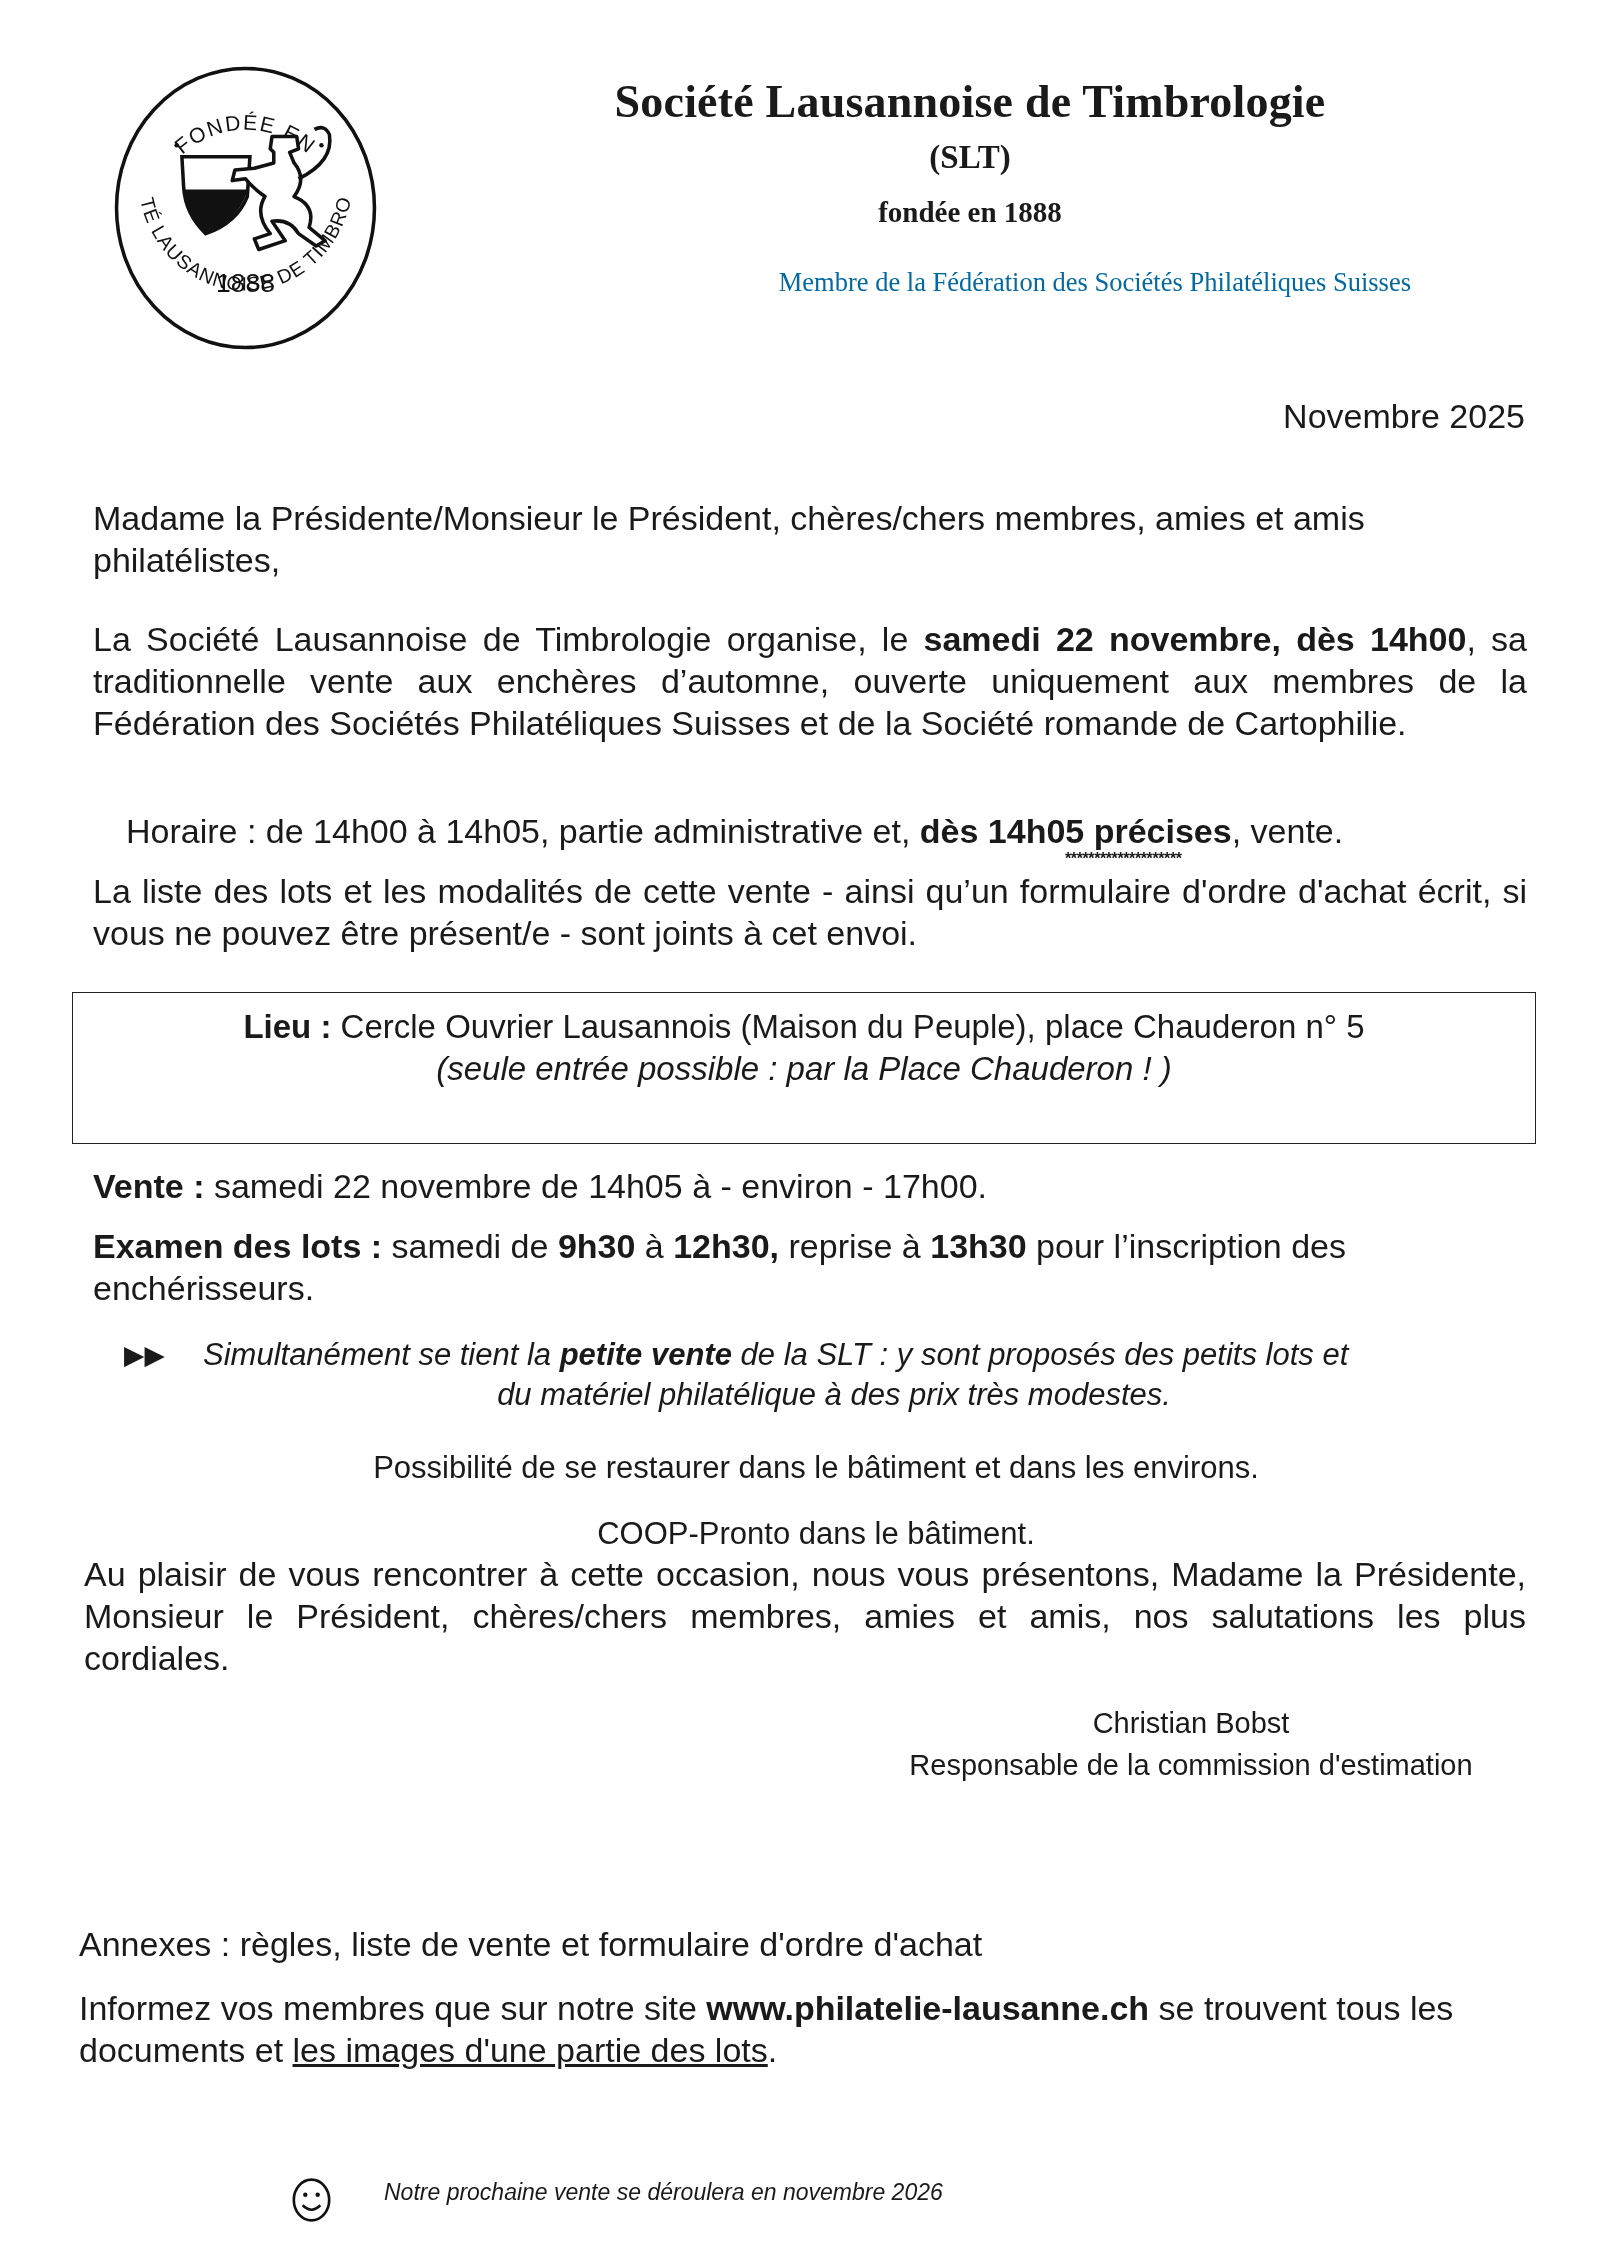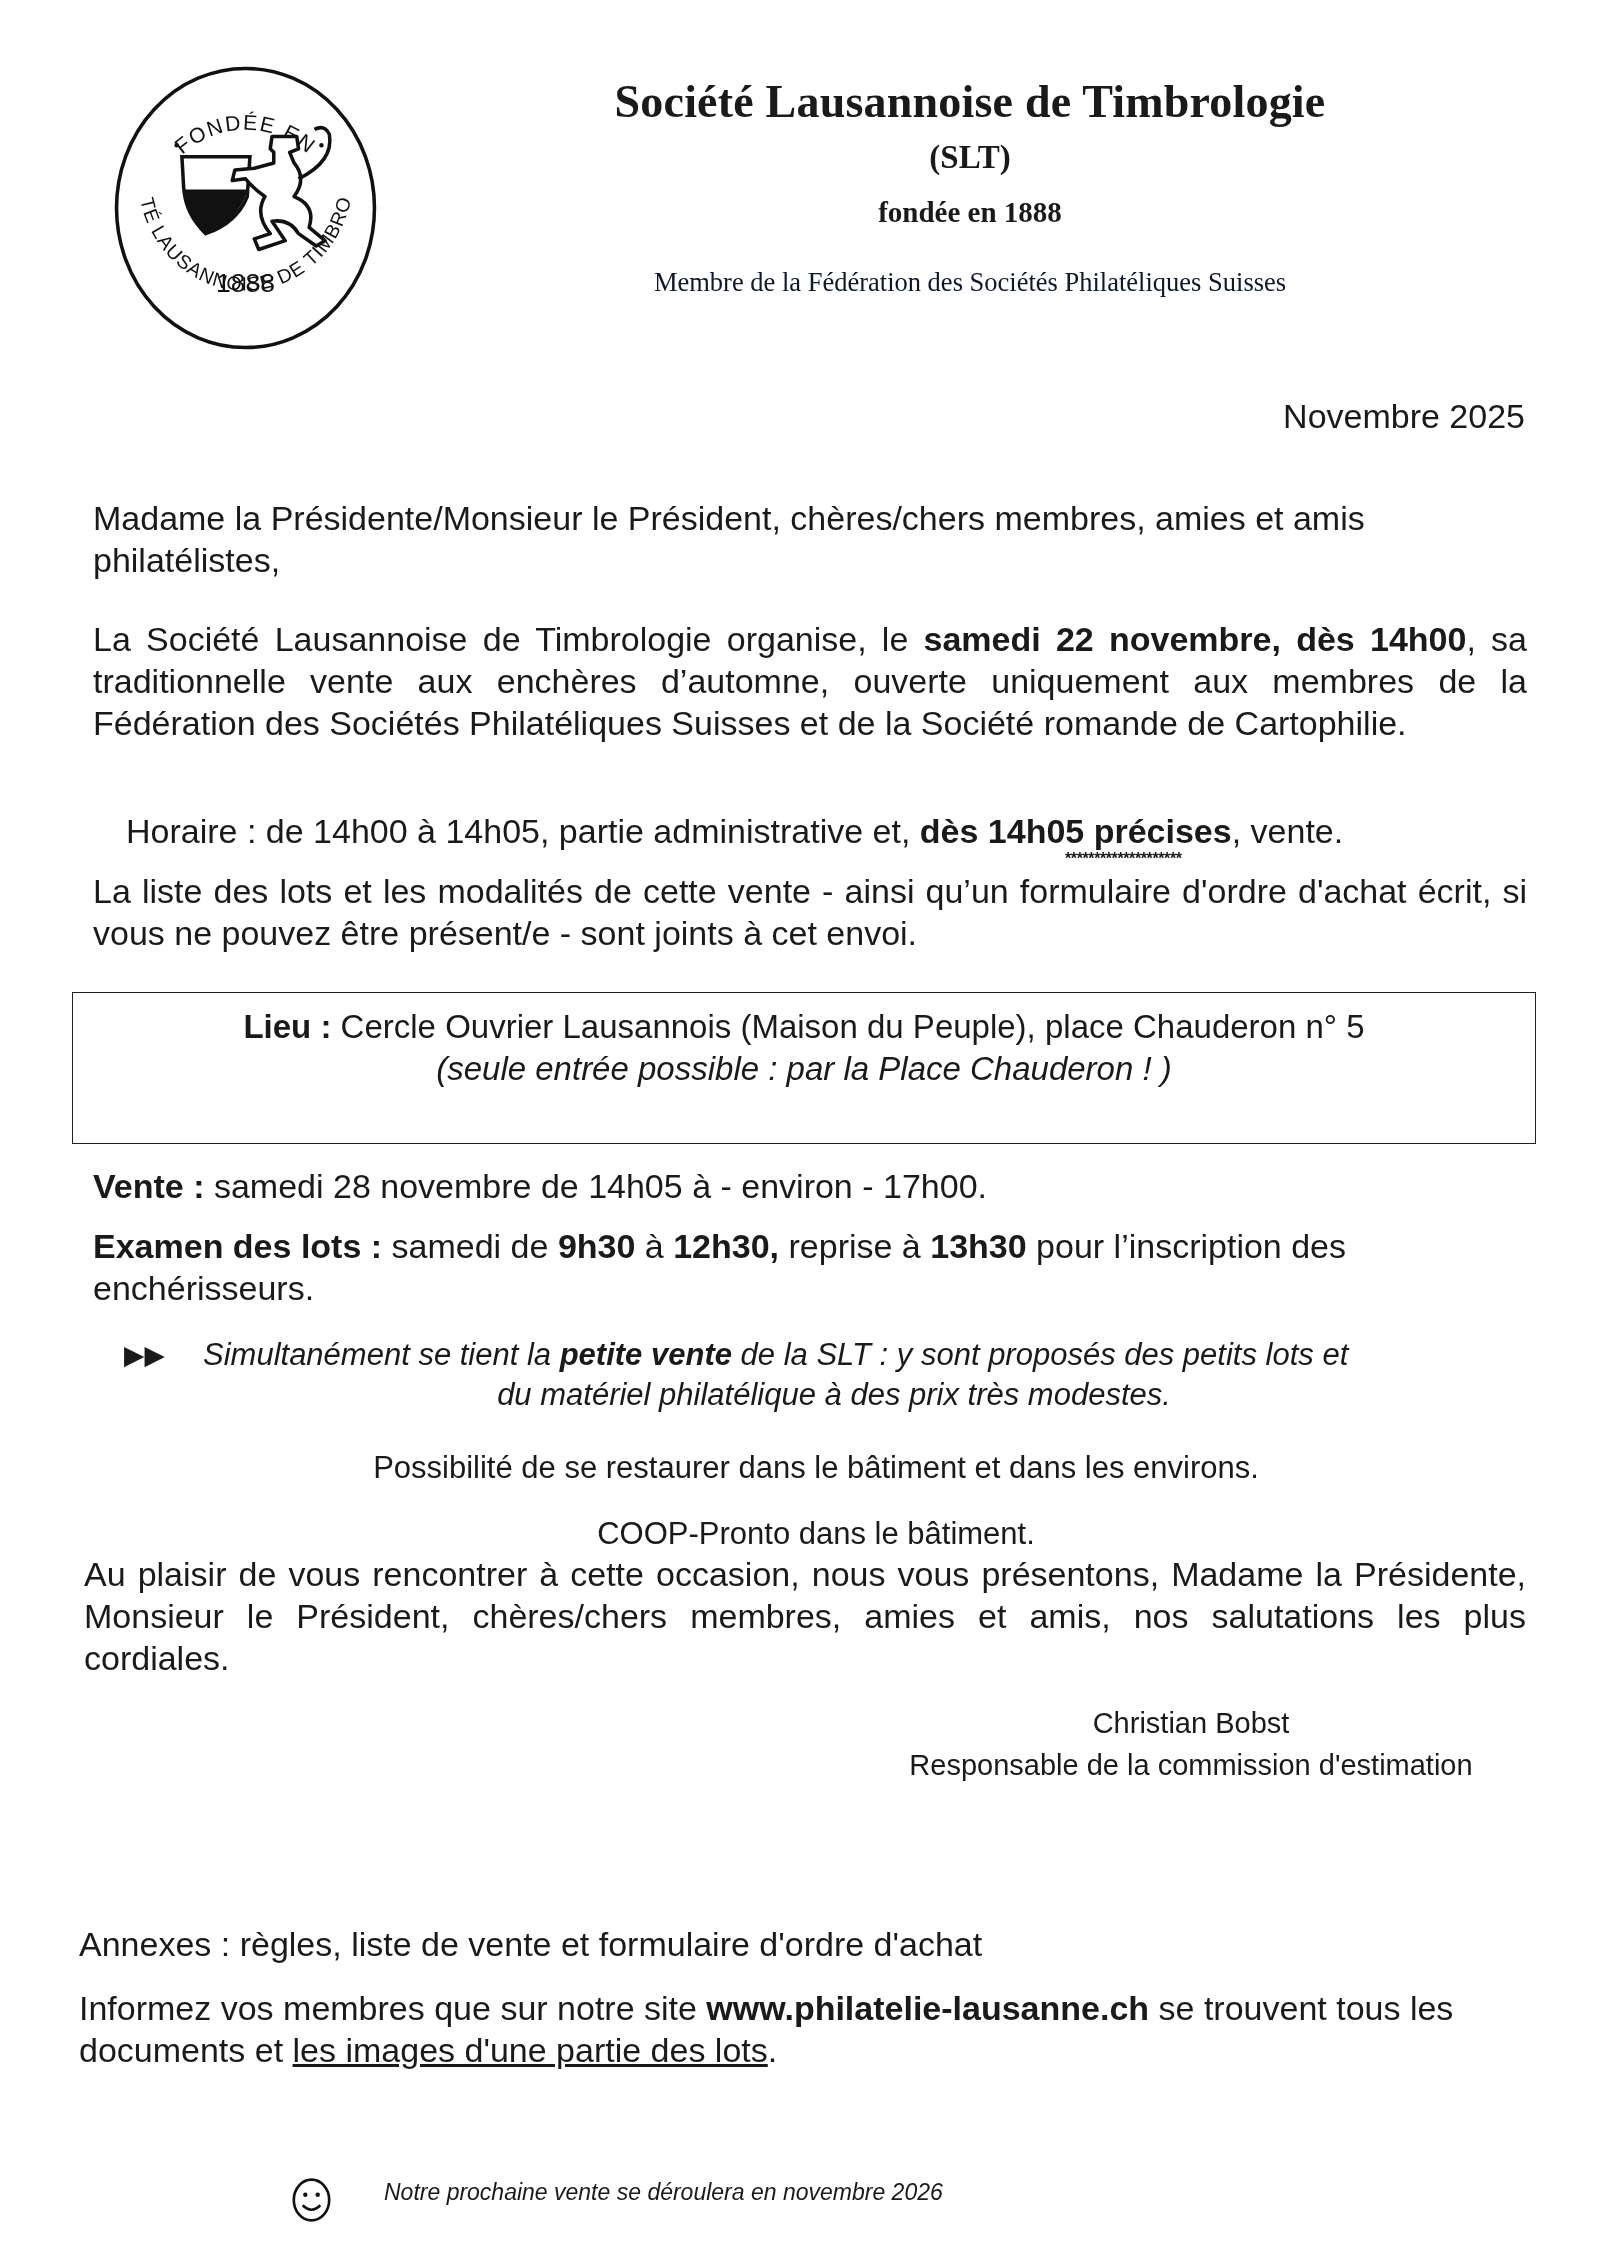--- a/index.html
+++ b/index.html
@@ -7,21 +7,21 @@
       width: 1622px; height: 2258px; position: relative; overflow: hidden;
       color: #1a1a1a;
       font-family: "Liberation Sans", sans-serif;
     }
     .abs { position: absolute; }
     .serif { font-family: "Liberation Serif", serif; }
     .logo { left: 113px; top: 64px; width: 265px; height: 288px; }
     .hdr-title { left: 529px; width: 882px; top: 75px; text-align: center; font-size: 46px; font-weight: bold; letter-spacing: 0.2px; }
     .hdr-abbr { left: 529px; width: 882px; top: 139px; text-align: center; font-size: 33px; font-weight: bold; }
     .hdr-founded { left: 529px; width: 882px; top: 196px; text-align: center; font-size: 29px; font-weight: bold; }
-    .hdr-member { left: 529px; width: 882px; top: 267px; text-align: center; font-size: 26.5px; color: #0f172a; }
+    .hdr-member { left: 529px; width: 882px; top: 267px; text-align: right; font-size: 26.5px; color: #0369a1; }
     .date { right: 97px; top: 397px; font-size: 34px; }
     .p { left: 93px; width: 1434px; font-size: 34px; line-height: 42px; text-align: justify; }
     .p b { font-weight: bold; }
     .u { text-decoration: underline; }
     .stars { left: 1065px; top: 850px; font-size: 16px; letter-spacing: -0.4px; font-weight: bold; }
     .lieu-box {
       left: 72px; top: 992px; width: 1464px; height: 152px;
       border: 1.8px solid #222; box-sizing: border-box; text-align: center;
       font-size: 33px; line-height: 42px; padding-top: 13px;
     }
@@ -78,21 +78,21 @@
 <div class="abs stars">********************</div>
 
 <div class="abs p" style="top:870px;">La liste des lots et les modalités de cette vente - ainsi qu’un formulaire d'ordre d'achat écrit, si vous ne pouvez être présent/e - sont joints à cet envoi.</div>
 
 <div class="abs lieu-box">
   <div><b>Lieu :</b><span> Cercle Ouvrier Lausannois (Maison du Peuple), place Chauderon n° 5</span></div>
   <div class="italic">(seule entrée possible : par la Place Chauderon ! )</div>
 </div>
 
 <div class="abs p" style="top:1165px; text-align:left;">
-  <b>Vente :</b><span> samedi 28 novembre de 14h05 à - environ - 17h00.</span>
+  <b>Vente :</b><span> samedi 22 novembre de 14h05 à - environ - 17h00.</span>
 </div>
 
 <div class="abs p" style="top:1225px; text-align:left;">
   <b>Examen des lots :</b><span> samedi de </span><b>9h30</b><span> à </span><b>12h30,</b><span> reprise à </span><b>13h30</b><span> pour l’inscription des enchérisseurs.</span>
 </div>
 
 <div class="abs" style="left:124px; top:1339px; font-size:26.5px;">▶▶</div>
 <div class="abs italic" style="left:203px; width:1306px; top:1334px; font-size:31px; line-height:41px;">
   <span>Simultanément se tient la </span><b>petite vente</b><span> de la SLT : y sont proposés des petits lots et</span>
 </div>

